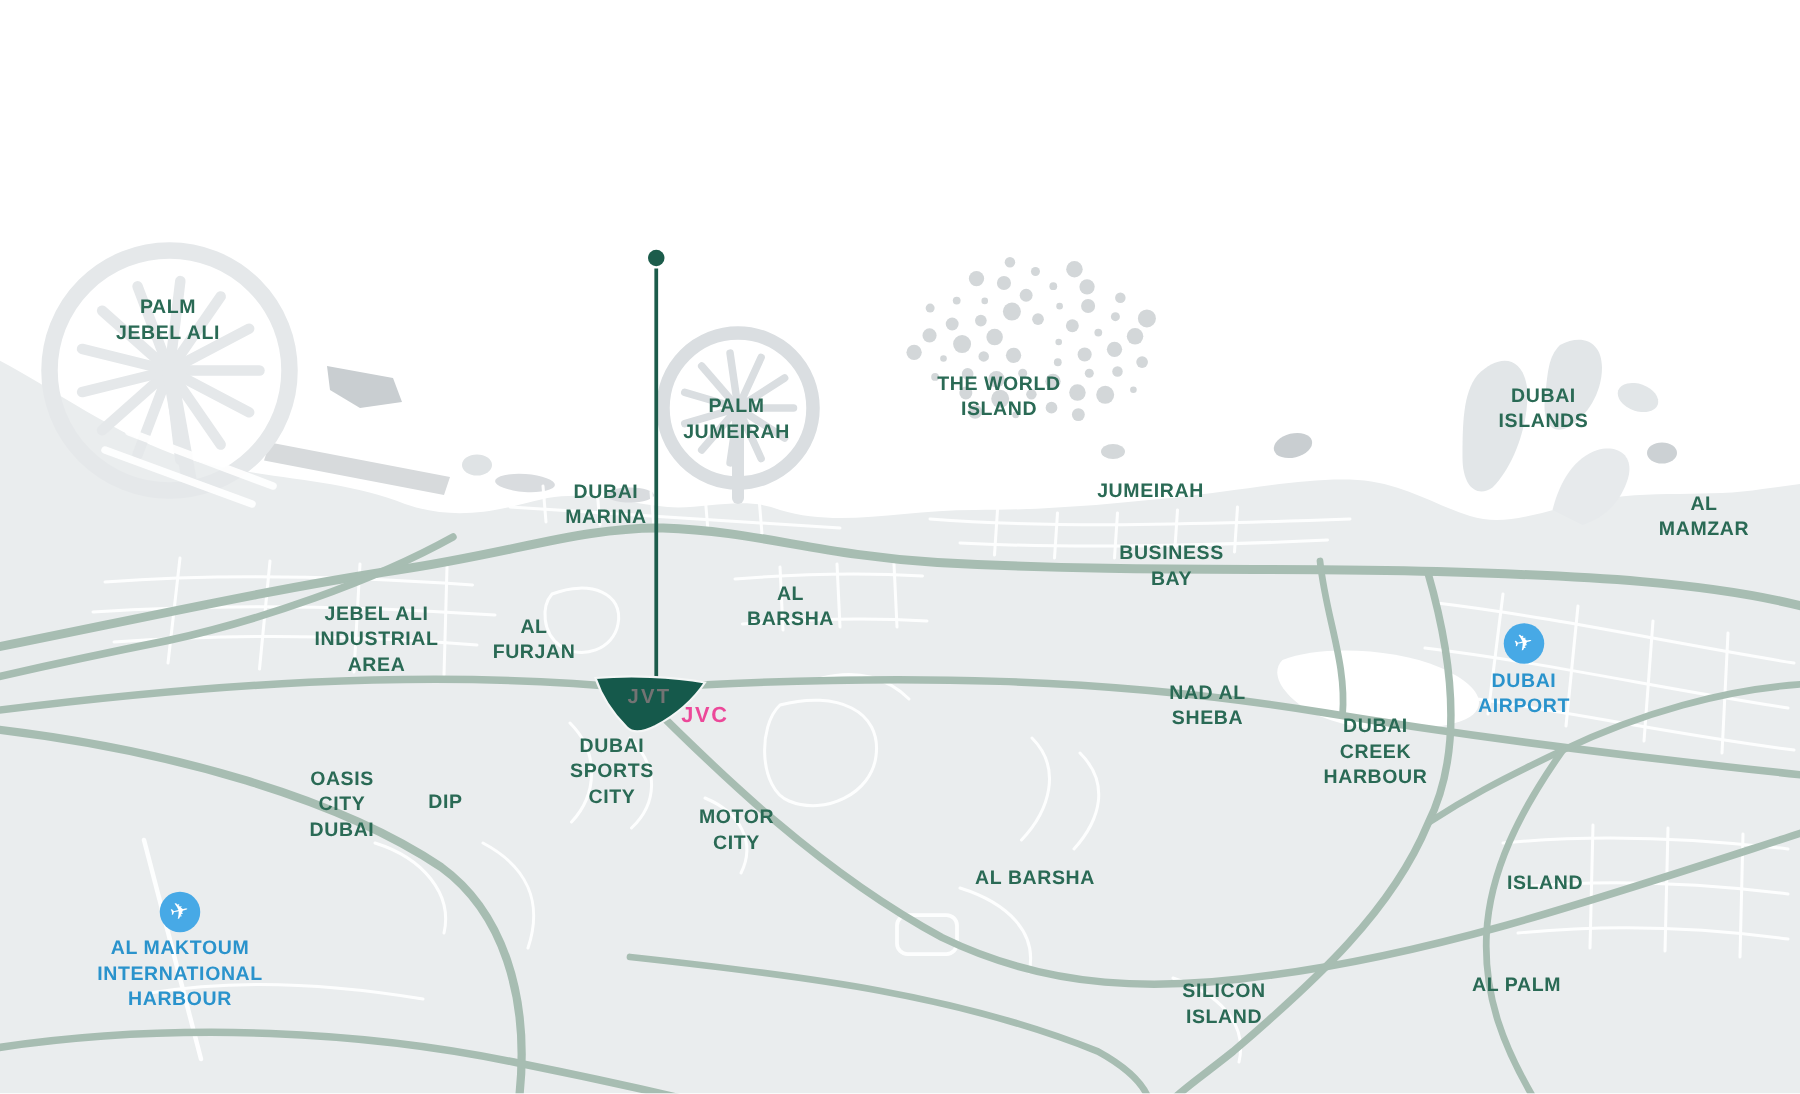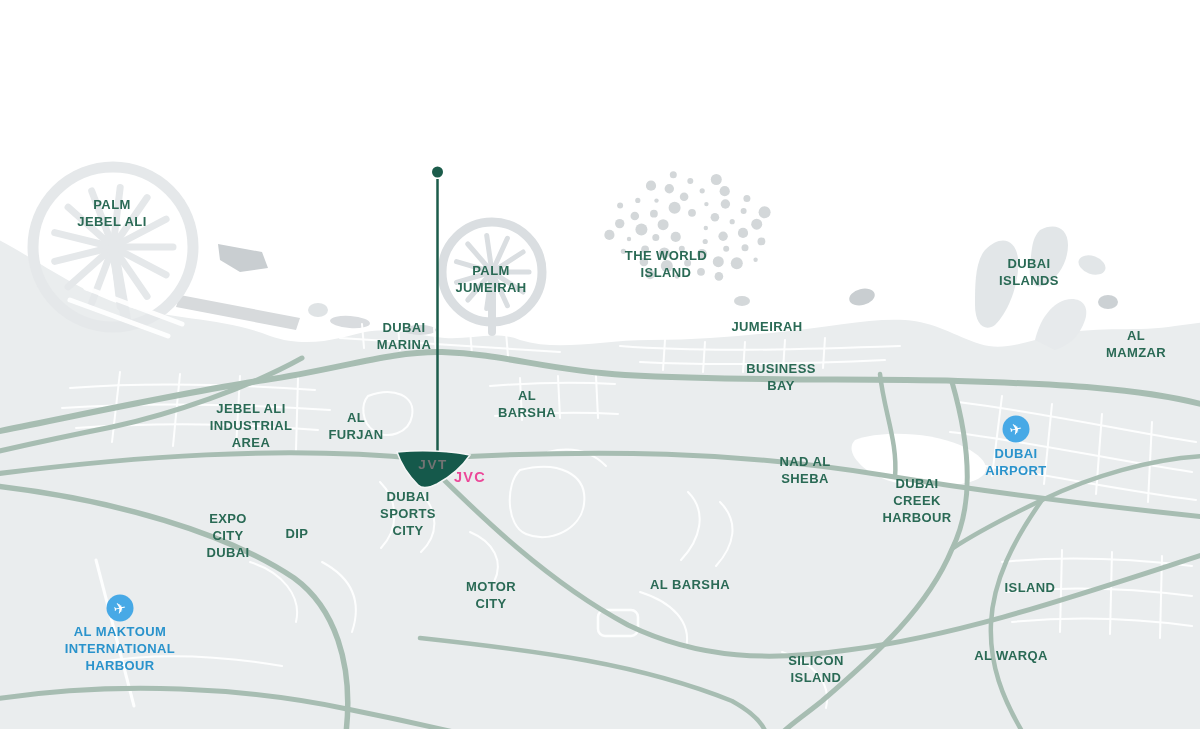--- a/index.html
+++ b/index.html
@@ -253,29 +253,29 @@
 BAY</div>
       <div class="label" style="left: 805px; top: 470px;">NAD AL
 SHEBA</div>
       <div class="label" style="left: 917px; top: 501px;">DUBAI
 CREEK
 HARBOUR</div>
       <div class="label dark" style="left: 470px; top: 478px;">JVC</div>
       <div class="label" style="left: 408px; top: 514px;">DUBAI
 SPORTS
 CITY</div>
-      <div class="label" style="left: 228px; top: 536px;">EXPO
+      <div class="label" style="left: 228px; top: 536px;">OASIS
 CITY
 DUBAI</div>
       <div class="label" style="left: 297px; top: 534px;">DIP</div>
-      <div class="label" style="left: 491px; top: 553px; margin-top: 42px;">MOTOR
+      <div class="label" style="left: 491px; top: 553px;">MOTOR
 CITY</div>
       <div class="label" style="left: 690px; top: 585px;">AL BARSHA</div>
       <div class="label" style="left: 1030px; top: 588px;">ISLAND</div>
-      <div class="label" style="left: 1011px; top: 656px;">AL WARQA</div>
+      <div class="label" style="left: 1011px; top: 656px;">AL PALM</div>
       <div class="label" style="left: 816px; top: 669px;">SILICON
 ISLAND</div>
       <div class="airport-icon" style="left: 1016px; top: 429px;">
         <span>✈</span>
       </div>
       <div class="label airport" style="left: 1016px; top: 462px;">DUBAI
 AIRPORT</div>
       <div class="airport-icon" style="left: 120px; top: 608px;">
         <span>✈</span>
       </div>

